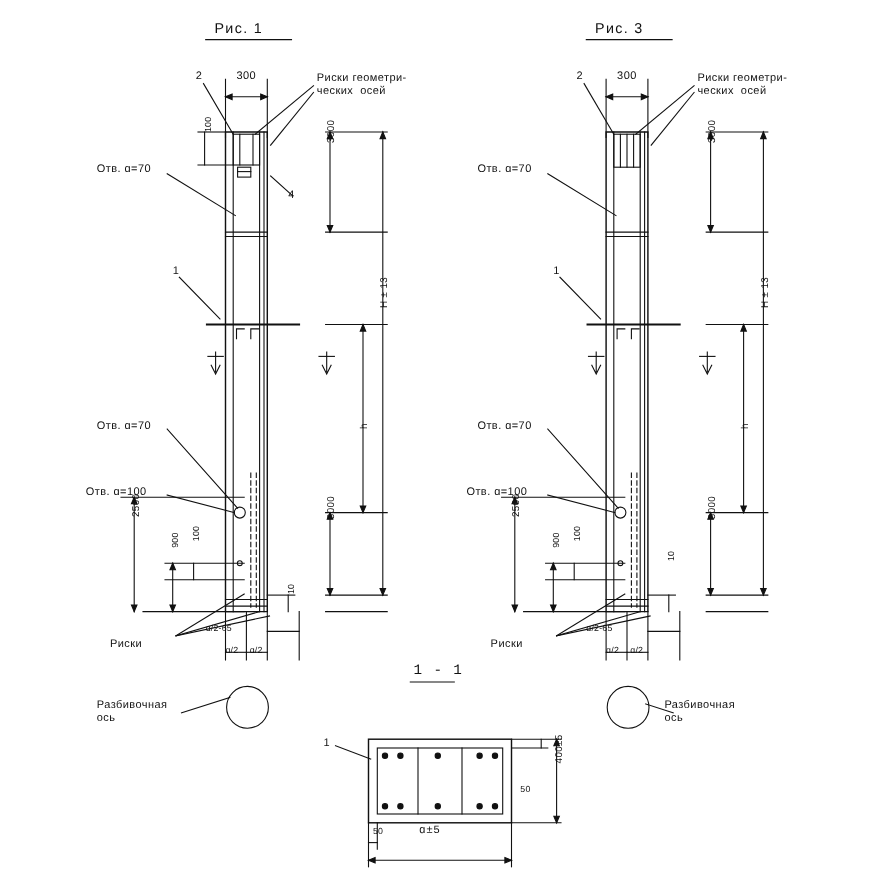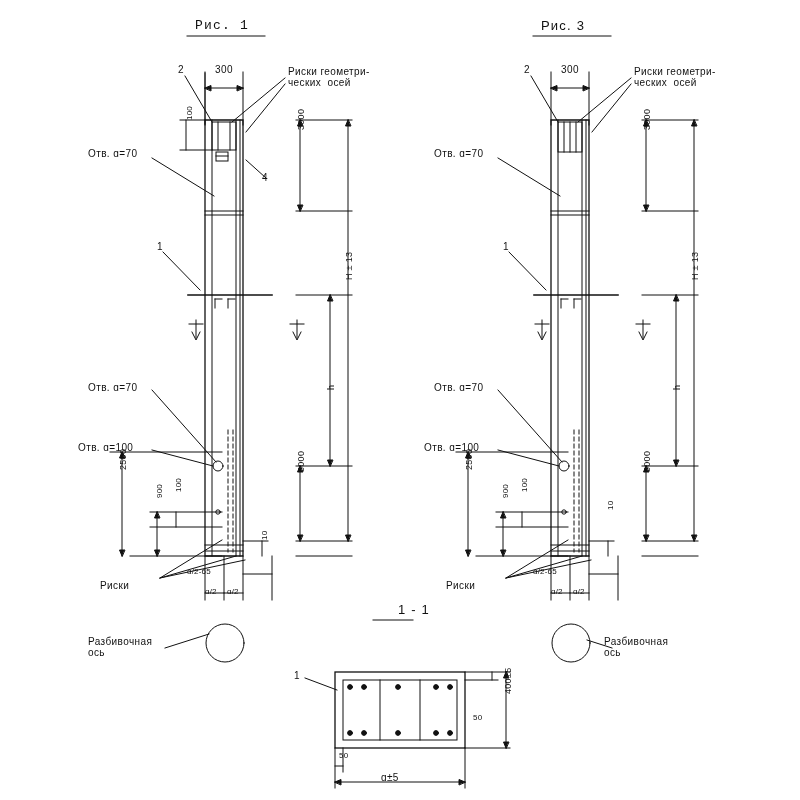--- a/index.html
+++ b/index.html
@@ -304,23 +304,23 @@
       <line x1="343" y1="748" x2="343" y2="772"></line>
       <line x1="465" y1="748" x2="465" y2="788"></line>
       <line x1="335" y1="766" x2="343" y2="766"></line>
       <line x1="335" y1="782" x2="465" y2="782"></line>
       <path d="M335 782 L341 779.5 L341 784.5 Z" fill="#111"></path>
       <path d="M465 782 L459 779.5 L459 784.5 Z" fill="#111"></path>
     </g>
   </g>
 </svg>
 
-<div class="lbl fig" style="left:195px; top:20px;font-family:Liberation Mono, monospace;">Рис. 1</div>
+<div class="lbl fig" style="left:195px; top:20px;">Рис. 1</div>
 <div class="lbl fig" style="left:541px; top:20px;">Рис. 3</div>
-<div class="lbl fig" style="left:398px; top:604px;">1 - 1</div>
+<div class="lbl fig" style="left:376px; top:604px;font-family:Liberation Mono, monospace;">1 - 1</div>
 
 <div class="lbl" style="left:288px; top:66px;">Риски геометри-
 ческих  осей</div>
 <div class="lbl" style="left:178px; top:64px;">2</div>
 <div class="lbl" style="left:215px; top:64px;">300</div>
 <div class="lbl tiny vert" style="left:184px; top:120px;">100</div>
 <div class="lbl" style="left:88px; top:148px;">Отв. ɑ=70</div>
 <div class="lbl" style="left:262px; top:172px;">4</div>
 <div class="lbl small vert" style="left:296px; top:130px;">3000</div>
 <div class="lbl" style="left:157px; top:241px;">1</div>
@@ -360,13 +360,13 @@
 <div class="lbl tiny" style="left:533px; top:566px;">ɑ/2-65</div>
 <div class="lbl tiny" style="left:551px; top:586px;">ɑ/2</div>
 <div class="lbl tiny" style="left:573px; top:586px;">ɑ/2</div>
 <div class="lbl" style="left:604px; top:636px;">Разбивочная
 ось</div>
 
 <div class="lbl" style="left:294px; top:670px;">1</div>
 <div class="lbl small vert" style="left:503px; top:694px;">400±5</div>
 <div class="lbl tiny" style="left:473px; top:712px;">50</div>
 <div class="lbl tiny" style="left:339px; top:750px;">50</div>
-<div class="lbl" style="left:381px; top:772px;">ɑ±5</div>
+<div class="lbl" style="left:381px; top:750px;font-family:Liberation Mono, monospace;">ɑ±5</div>
 
 </body></html>

